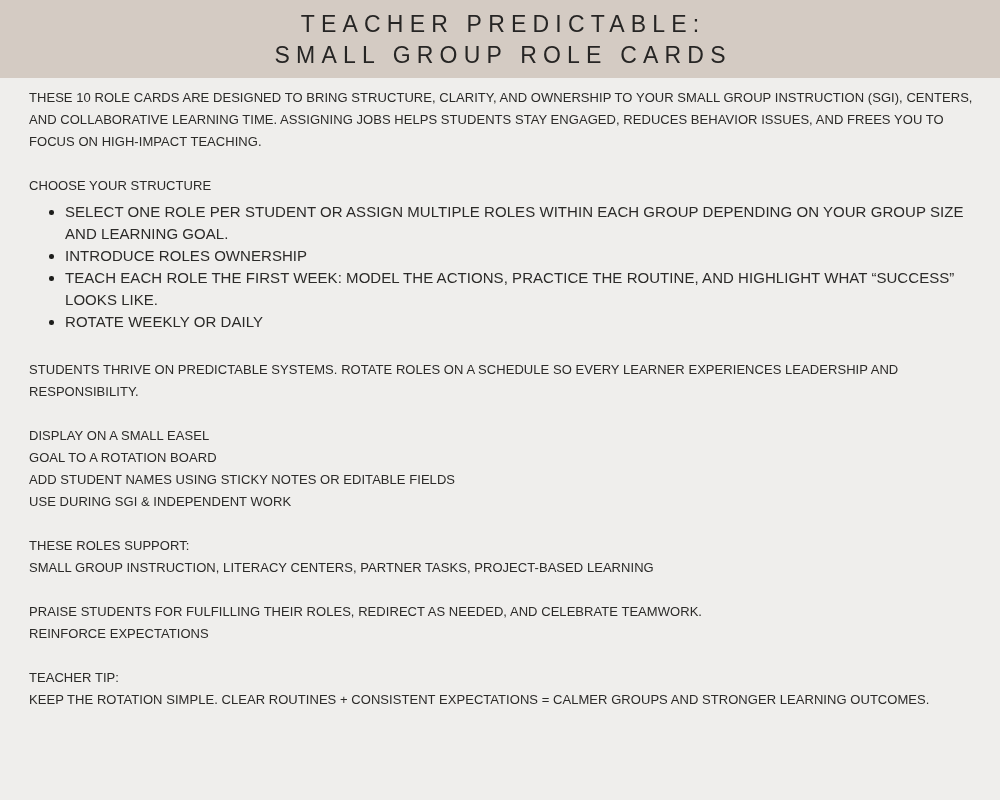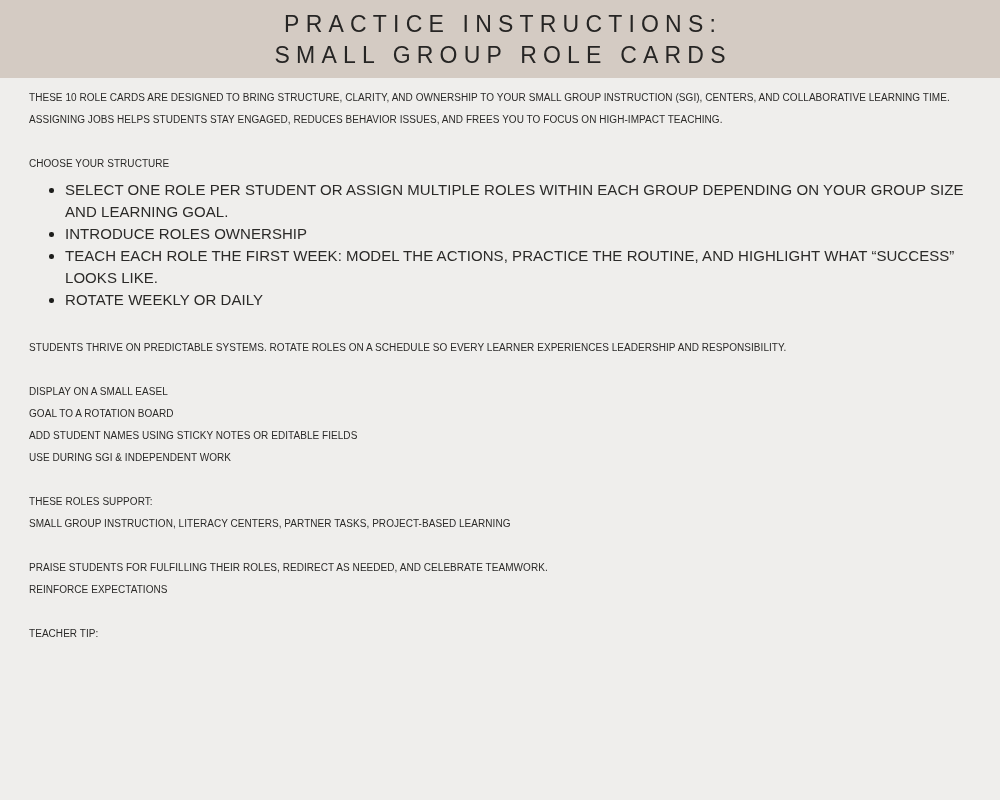--- a/index.html
+++ b/index.html
@@ -48,21 +48,21 @@
   .body-area {
     box-sizing: border-box;
     padding: 9px 22px 0 29px;
     font-size: 15px;
     line-height: 22px;
     color: #2b2a28;
   }
 
   .para {
     margin: 0;
-    font-size: 10px;
+    font-size: 13px;
     line-height: 22px;
     letter-spacing: 0.05px;
   }
 
   .spacer {
     height: 22px;
   }
 
   ul.bullets {
     margin: 4px;
@@ -87,21 +87,21 @@
     border-radius: 50%;
     background: #1d1d1b;
   }
 </style>
 </head>
 <body>
 
 <div class="page">
 
   <div class="header-band">
-    <div class="header-line">PRACTICE INSTRUCTIONS:</div>
+    <div class="header-line">TEACHER PREDICTABLE:</div>
     <div class="header-line">SMALL GROUP ROLE CARDS</div>
   </div>
 
   <div class="body-area">
 
     <p class="para">THESE 10 ROLE CARDS ARE DESIGNED TO BRING STRUCTURE, CLARITY, AND OWNERSHIP TO YOUR SMALL GROUP INSTRUCTION (SGI), CENTERS, AND COLLABORATIVE LEARNING TIME. ASSIGNING JOBS HELPS STUDENTS STAY ENGAGED, REDUCES BEHAVIOR ISSUES, AND FREES YOU TO FOCUS ON HIGH-IMPACT TEACHING.</p>
 
     <div class="spacer"></div>
 
     <p class="para">CHOOSE YOUR STRUCTURE</p>
@@ -130,15 +130,16 @@
     <p class="para">SMALL GROUP INSTRUCTION, LITERACY CENTERS, PARTNER TASKS, PROJECT-BASED LEARNING</p>
 
     <div class="spacer"></div>
 
     <p class="para">PRAISE STUDENTS FOR FULFILLING THEIR ROLES, REDIRECT AS NEEDED, AND CELEBRATE TEAMWORK.</p>
     <p class="para">REINFORCE EXPECTATIONS</p>
 
     <div class="spacer"></div>
 
     <p class="para">TEACHER TIP:</p>
+    <p class="para">KEEP THE ROTATION SIMPLE. CLEAR ROUTINES + CONSISTENT EXPECTATIONS = CALMER GROUPS AND STRONGER LEARNING OUTCOMES.</p>
 
   </div>
 </div>
 
 </body></html>

